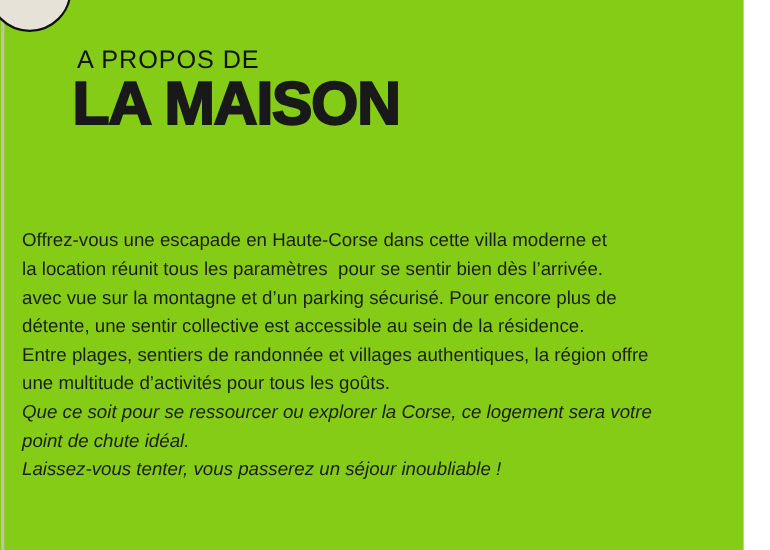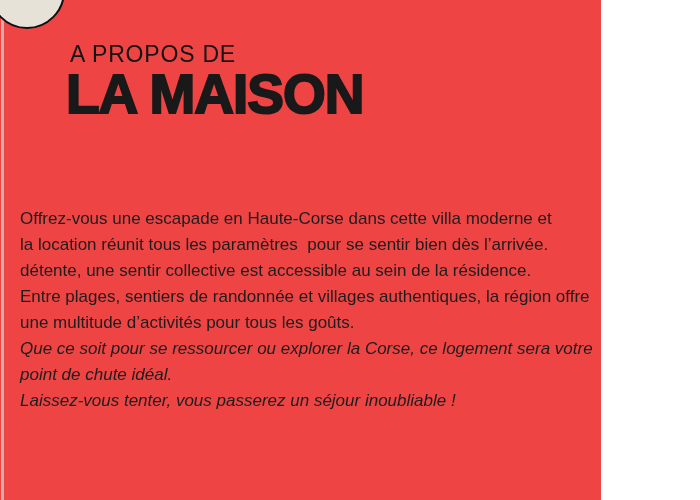--- a/index.html
+++ b/index.html
@@ -6,22 +6,22 @@
   body {
     width: 700px; height: 500px;
     background: #ffffff;
     font-family: "Liberation Sans", sans-serif;
     color: #1d1d1d;
     overflow: hidden;
     position: relative;
   }
   .page {
     position: absolute; inset: 0;
-    width: 601px; height: 500px;
-    background: #ef4444;
+    width: 676px; height: 500px;
+    background: #84cc16;
     overflow: hidden;
   }
   .edge-line {
     position: absolute;
     left: 1px; top: 0; bottom: 0;
     width: 3px;
     background: #c6c3bf;
     opacity: 0.85;
     z-index: 1;
   }
@@ -85,20 +85,21 @@
   <div class="decor-circle"></div>
 
   <div class="kicker">A PROPOS DE</div>
 
   <div class="big-title">LA MAISON</div>
 
 
   <div class="body-block">
     <div class="body-line">Offrez-vous une escapade en Haute-Corse dans cette villa moderne et</div>
     <div class="body-line">la location réunit tous les paramètres  pour se sentir bien dès l’arrivée.</div>
+    <div class="body-line">avec vue sur la montagne et d’un parking sécurisé. Pour encore plus de</div>
     <div class="body-line">détente, une sentir collective est accessible au sein de la résidence.</div>
     <div class="body-line">Entre plages, sentiers de randonnée et villages authentiques, la région offre</div>
     <div class="body-line">une multitude d’activités pour tous les goûts.</div>
     <div class="italic-line">Que ce soit pour se ressourcer ou explorer la Corse, ce logement sera votre</div>
     <div class="italic-line">point de chute idéal.</div>
     <div class="clipped-line">Laissez-vous tenter, vous passerez un séjour inoubliable !</div>
   </div>
 
 </div>
 

